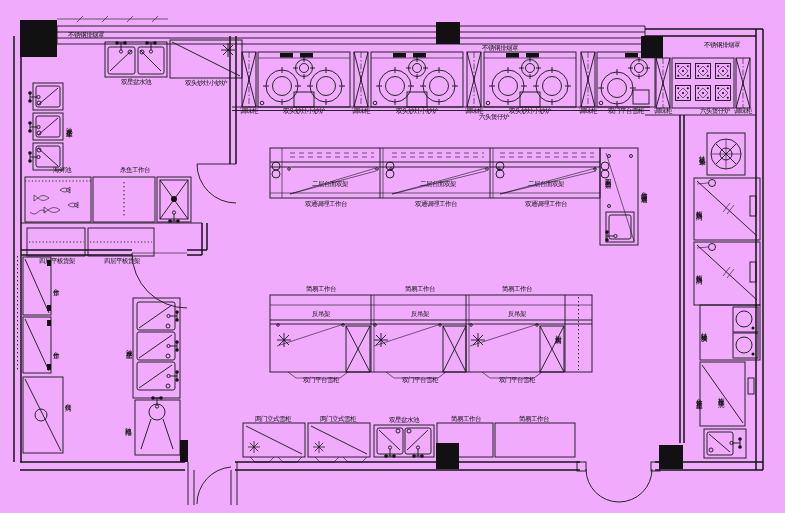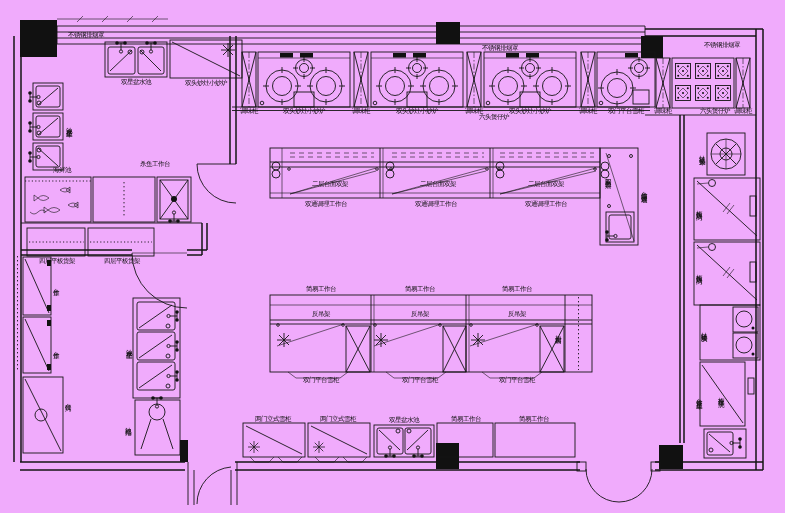--- a/index.html
+++ b/index.html
@@ -513,21 +513,21 @@
       <div class="lbl" style="left: 417px; top: 111px;">双头炒灶小炒炉</div>
       <div class="lbl" style="left: 474px; top: 111px;">调味柜</div>
       <div class="lbl" style="left: 530px; top: 111px;">双头炒灶小炒炉</div>
       <div class="lbl" style="left: 588px; top: 111px;">调味柜</div>
       <div class="lbl" style="left: 626px; top: 111px;">双门平台雪柜</div>
       <div class="lbl" style="left: 663px; top: 111px;">调味柜</div>
       <div class="lbl" style="left: 703px; top: 111px; margin-left: 12px;">六头煲仔炉</div>
       <div class="lbl" style="left: 743px; top: 111px;">调味柜</div>
       <div class="lbl v" style="left: 69px; top: 126px;">单星盆水池</div>
       <div class="lbl" style="left: 62px; top: 170px;">海鲜池</div>
-      <div class="lbl" style="left: 135px; top: 164px; margin-left: 20px;">杀鱼工作台</div>
+      <div class="lbl" style="left: 135px; top: 170px;">杀鱼工作台</div>
       <div class="lbl" style="left: 57px; top: 261px;">四层平板货架</div>
       <div class="lbl" style="left: 122px; top: 261px;">四层平板货架</div>
       <div class="lbl v" style="left: 56px; top: 285px;">工作台</div>
       <div class="lbl v" style="left: 56px; top: 348px;">工作台</div>
       <div class="lbl v" style="left: 68px; top: 400px;">污碟台</div>
       <div class="lbl v" style="left: 129px; top: 348px;">三星盆水池</div>
       <div class="lbl v" style="left: 128px; top: 424px;">拖把池</div>
       <div class="lbl" style="left: 330px; top: 184px;">二层台面双架</div>
       <div class="lbl" style="left: 438px; top: 184px;">二层台面双架</div>
       <div class="lbl" style="left: 546px; top: 184px;">二层台面双架</div>

